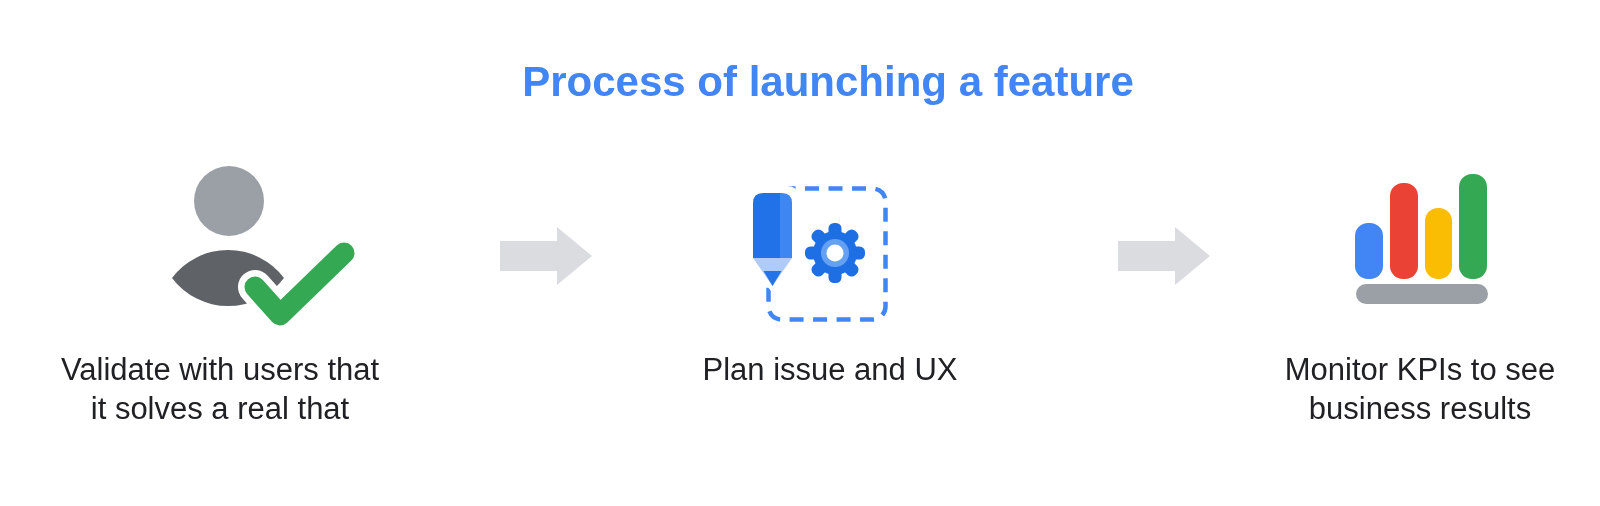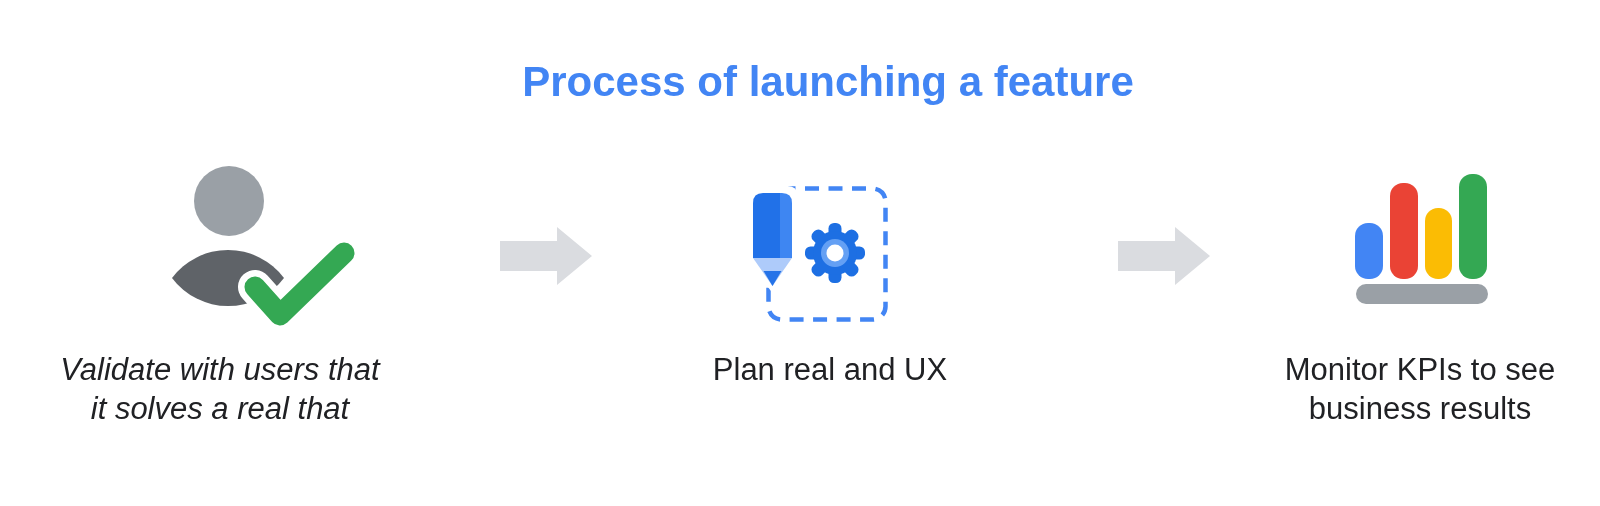--- a/index.html
+++ b/index.html
@@ -37,21 +37,21 @@
   .step-caption {
     position: absolute;
     top: 350px;
     width: 400px;
     text-align: center;
     font-size: 31px;
     line-height: 39px;
     color: #202124;
     font-weight: 400;
   }
-  .caption-1 { left: 20px; font-style: italic; }
+  .caption-1 { left: 20px; }
   .caption-2 { left: 630px; }
   .caption-3 { left: 1220px; }
 </style>
 </head>
 <body>
 
 <div class="canvas">
 
   <h1 class="diagram-title">Process of launching a feature</h1>
 
@@ -107,20 +107,20 @@
     <rect x="73" y="36" width="27" height="71" rx="13" fill="#FBBC04"></rect>
     <rect x="107" y="2" width="28" height="105" rx="13" fill="#34A853"></rect>
     <rect x="4" y="112" width="132" height="20" rx="10" fill="#9AA0A6"></rect>
   </svg>
 
   <div class="step-caption caption-1">
     <div>Validate with users that</div>
     <div>it solves a real that</div>
   </div>
   <div class="step-caption caption-2">
-    <div>Plan real and UX</div>
+    <div>Plan issue and UX</div>
   </div>
   <div class="step-caption caption-3">
     <div>Monitor KPIs to see</div>
     <div>business results</div>
   </div>
 
 </div>
 
 </body></html>

